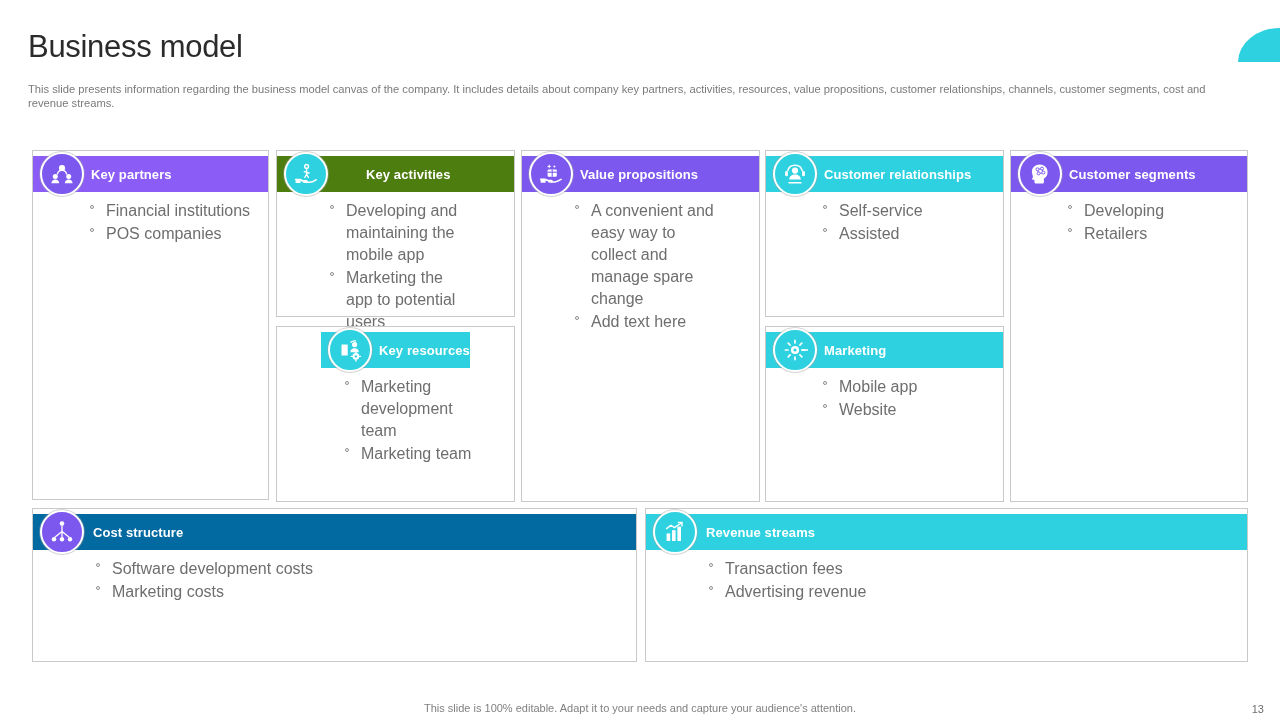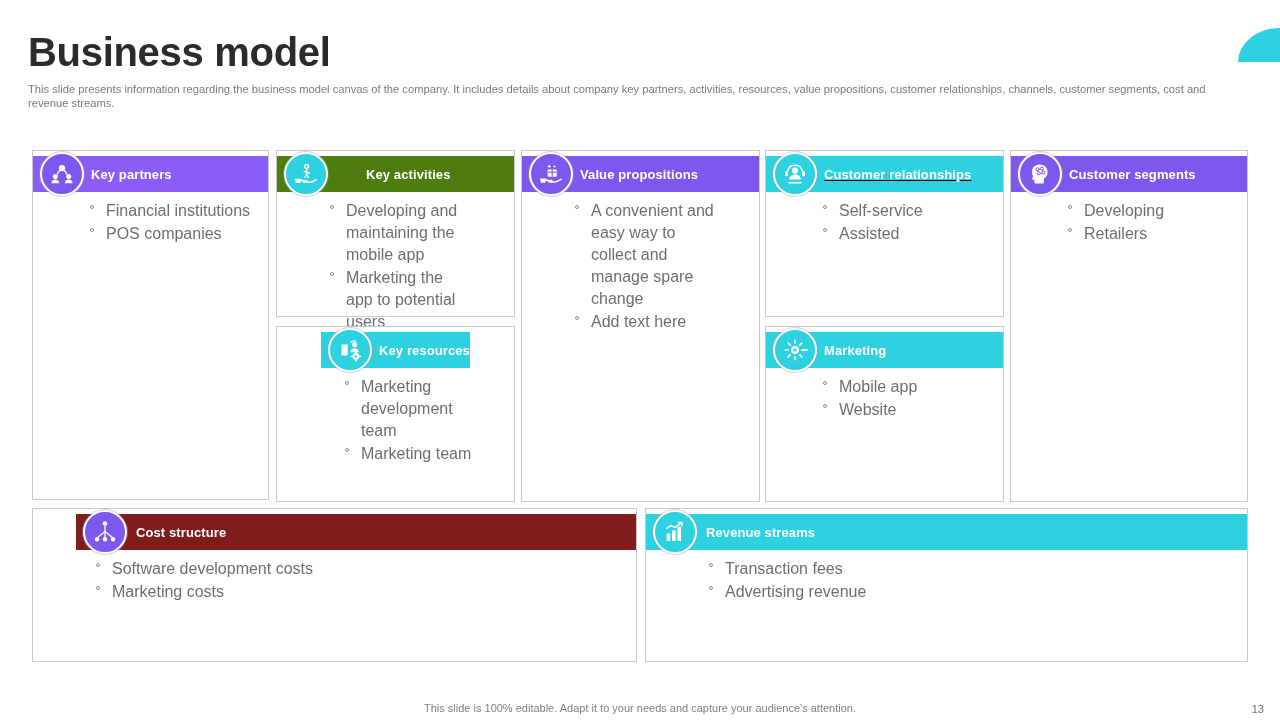--- a/index.html
+++ b/index.html
@@ -25,22 +25,22 @@
     height: 34px;
     background: #2ed1e0;
     border-top-left-radius: 42px 34px;
   }
 
   
   .page-title {
     position: absolute;
     left: 28px;
     top: 30px;
-    font-size: 40px;
-    font-weight: bold;
+    font-size: 31px;
+    font-weight: normal;
     color: #2b2b2b;
     letter-spacing: -0.3px;
     line-height: 1.1;
   }
   .page-subtitle {
     position: absolute;
     left: 28px;
     top: 82px;
     width: 1216px;
     font-size: 11.2px;
@@ -276,21 +276,21 @@
         <ul class="bullets narrow">
           <li>A convenient and easy way to collect and manage spare change</li>
           <li>Add text here</li>
         </ul>
       </div>
     </div>
   </div>
 
   <div class="col" style="left:733px; width:239px;">
     <div class="card" style="height:167px;">
-      <div class="card-header" style="background:#2ed1e0;text-decoration:underline;">
+      <div class="card-header" style="background:#2ed1e0;">
         <span class="icon-badge" style="background:#2ed1e0;">
           <svg width="26" height="26" viewBox="0 0 26 26" fill="none">
             <circle cx="13" cy="9.6" r="3.1" fill="#fff"></circle>
             <path d="M7.2 18.4c0-3 2.6-5 5.8-5s5.8 2 5.8 5z" fill="#fff"></path>
             <path d="M5.6 10.2a7.6 7.6 0 0 1 14.8 0" stroke="#fff" stroke-width="1.5" fill="none"></path>
             <rect x="3.1" y="10" width="2.8" height="5.2" rx="1.3" fill="#fff"></rect>
             <rect x="20.1" y="10" width="2.8" height="5.2" rx="1.3" fill="#fff"></rect>
             <path d="M7 21.8h12" stroke="#fff" stroke-width="1.5" stroke-linecap="round"></path>
           </svg>
         </span>
@@ -349,21 +349,21 @@
         <ul class="bullets">
           <li>Developing</li>
           <li>Retailers</li>
         </ul>
       </div>
     </div>
   </div>
 
   <div class="bottom-row">
     <div class="card bottom-card" style="left:0; width:605px;">
-      <div class="card-header wide" style="background:#7f1d1d;margin-left:43px;">
+      <div class="card-header wide" style="background:#0369a1;">
         <span class="icon-badge" style="background:#7c58ef;">
           <svg width="26" height="26" viewBox="0 0 26 26" fill="none">
             <circle cx="13" cy="4.6" r="2.3" fill="#fff"></circle>
             <path d="M13 6.9v5.6M13 12.5L5.8 18.2M13 12.5l7.2 5.7M13 12.5v5.7" stroke="#fff" stroke-width="1.3"></path>
             <circle cx="5" cy="20.2" r="2.2" fill="#fff"></circle>
             <circle cx="13" cy="20.2" r="2.2" fill="#fff"></circle>
             <circle cx="21" cy="20.2" r="2.2" fill="#fff"></circle>
             <path d="M11.9 3.6l.6-1.2.8 1.2" fill="#fff"></path>
           </svg>
         </span>

